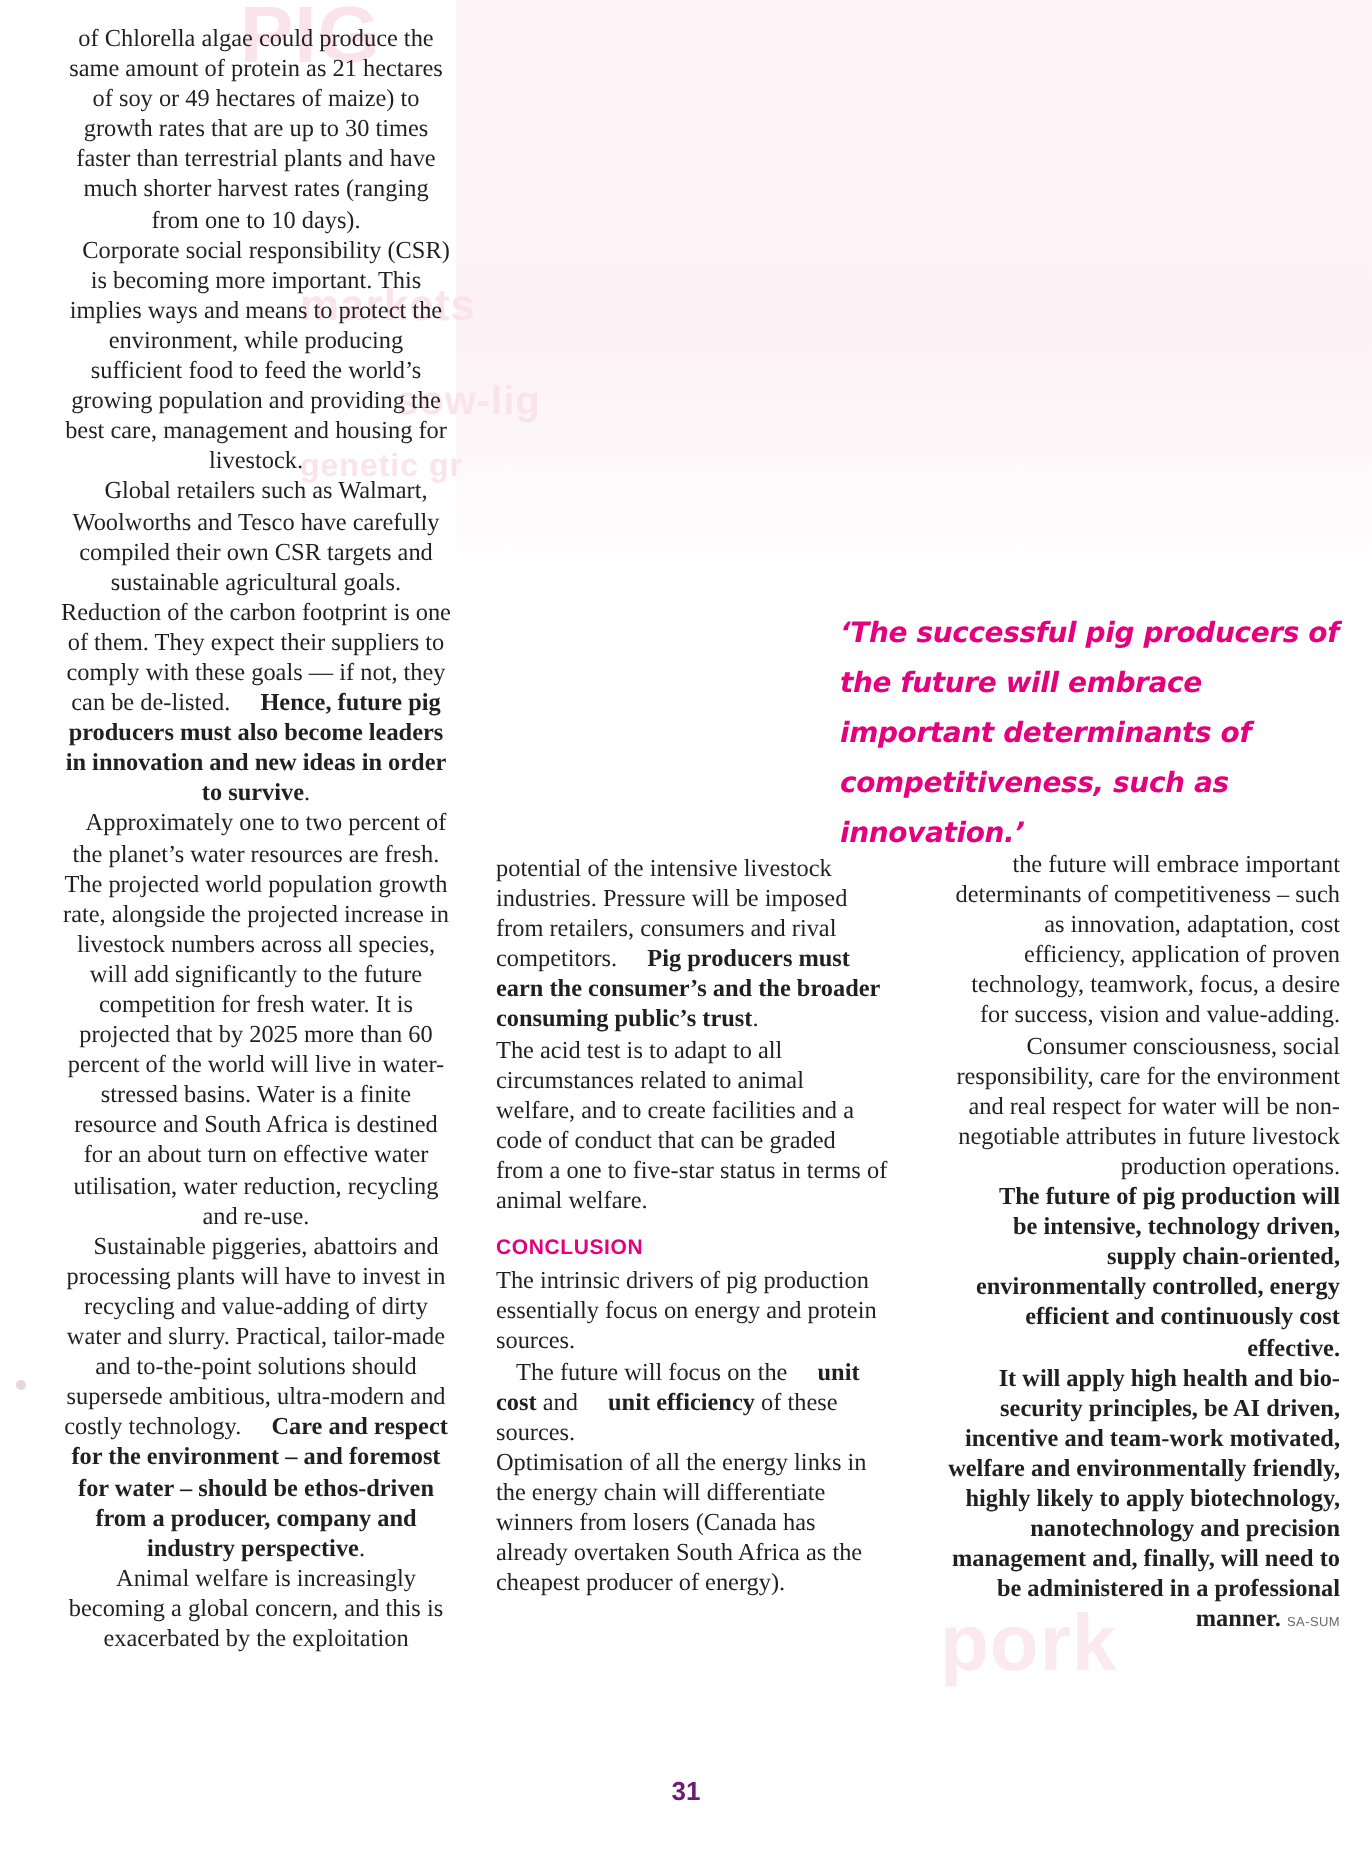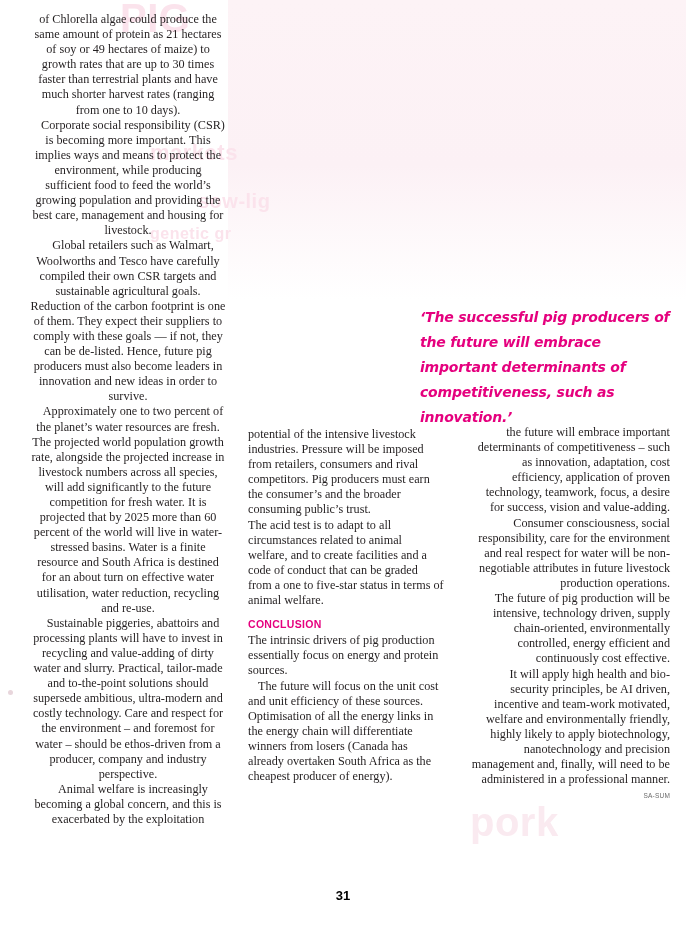--- a/index.html
+++ b/index.html
@@ -100,21 +100,22 @@
   }
 
   p {
     margin: 0;
     text-indent: 10px;
   }
   p.noindent {
     text-indent: 0;
   }
   b, .b {
-    font-weight: normal;
+    font-weight: bold;
+    margin-left: 12px;
   }
   .heading {
     font-family: "Liberation Sans", sans-serif;
     font-weight: bold;
     font-size: 10.5px;
     color: #e5007e;
     letter-spacing: 0.3px;
     margin: 9px 0 1px 0;
     text-indent: 0;
   }
@@ -126,21 +127,21 @@
   }
   .pagenum {
     position: absolute;
     bottom: 24px;
     left: 0;
     width: 686px;
     text-align: center;
     font-family: "Liberation Sans", sans-serif;
     font-weight: bold;
     font-size: 13px;
-    color: #000000;
+    color: #701a75;
   }
 </style>
 </head>
 <body>
 
 <div class="ghost ghost-pink-block"></div>
 <div class="ghost ghost-word ghost-w1">PIG</div>
 <div class="ghost ghost-word ghost-w2">markets</div>
 <div class="ghost ghost-word ghost-w3">sow-lig</div>
 <div class="ghost ghost-word ghost-w4">genetic gr</div>

